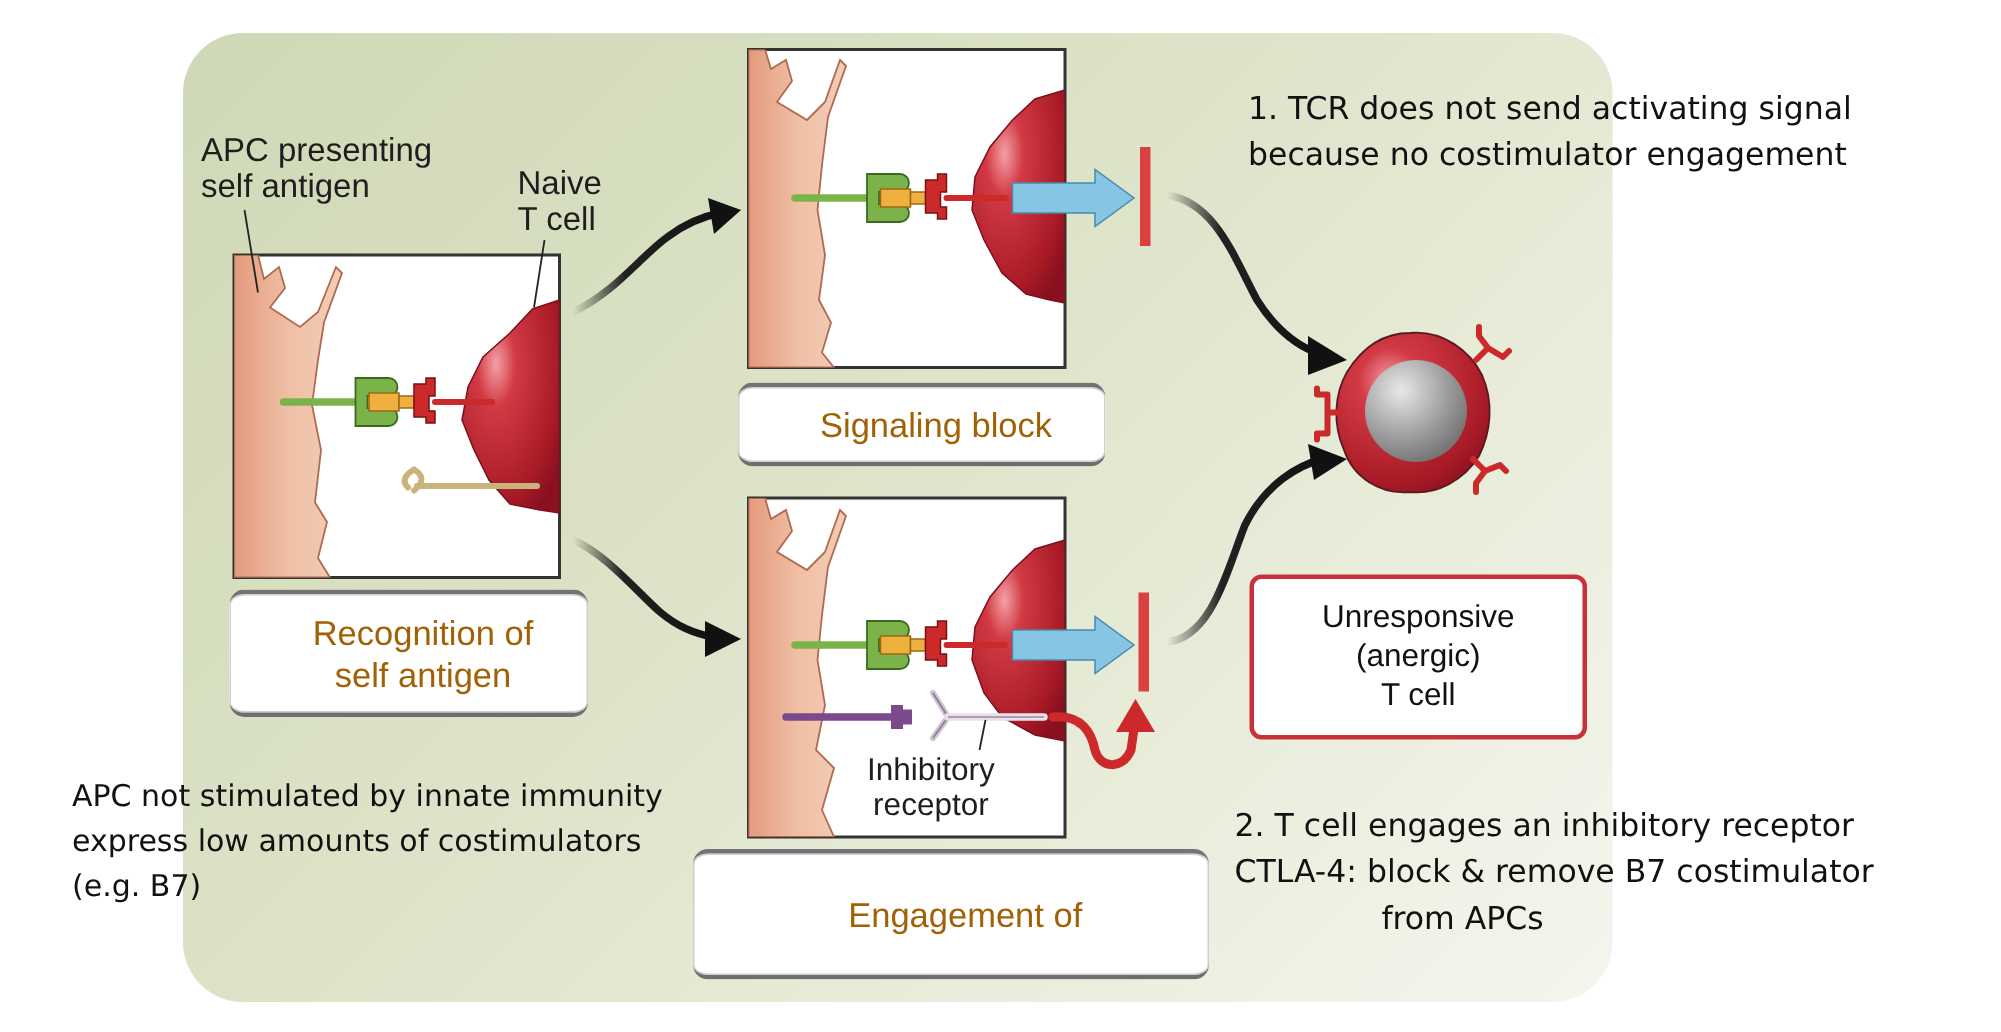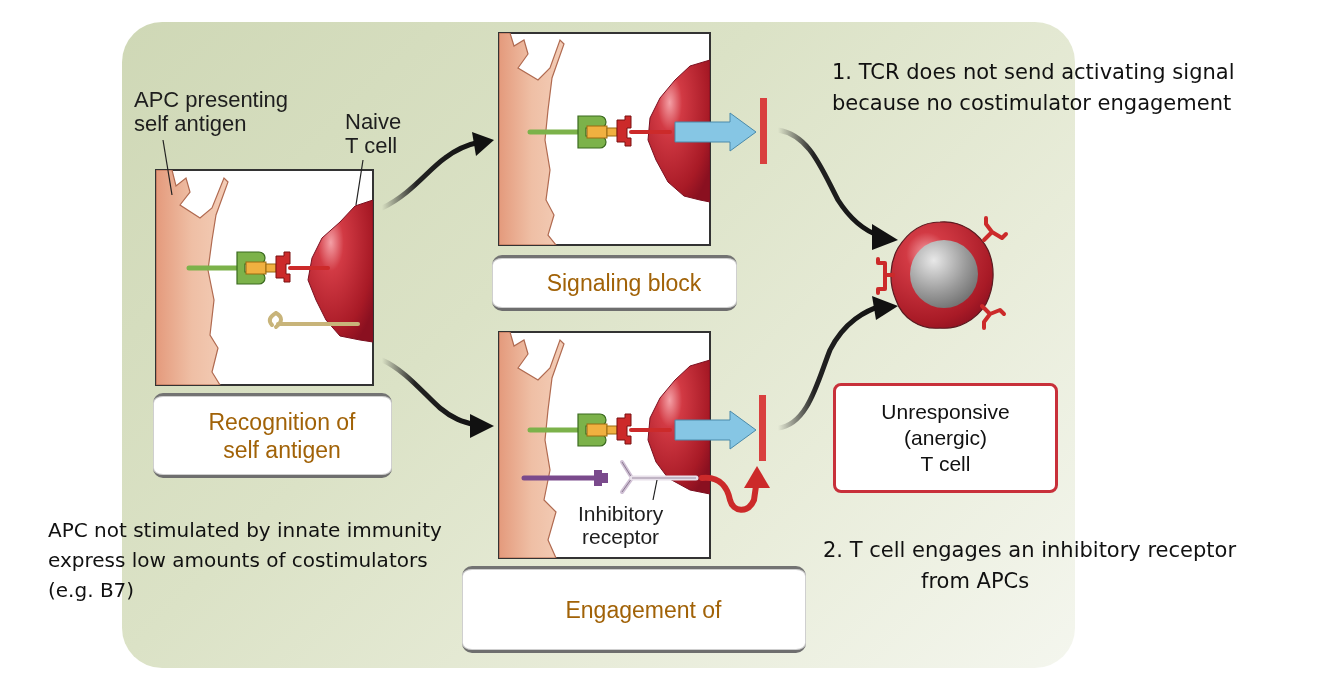--- a/index.html
+++ b/index.html
@@ -195,14 +195,15 @@
   <div>1. TCR does not send activating signal</div>
   <div>because no costimulator engagement</div>
 </div>
 <div class="slide-text" style="left:48px; top:483px; font-size:20px; line-height:30px;margin-top:32px;">
   <div>APC not stimulated by innate immunity</div>
   <div>express low amounts of costimulators</div>
   <div>(e.g. B7)</div>
 </div>
 <div class="slide-text" style="left:823px; top:535px;">
   <div>2. T cell engages an inhibitory receptor</div>
+  <div>CTLA-4: block &amp; remove B7 costimulator</div>
   <div style="padding-left:98px;">from APCs</div>
 </div>
 
 </body></html>

